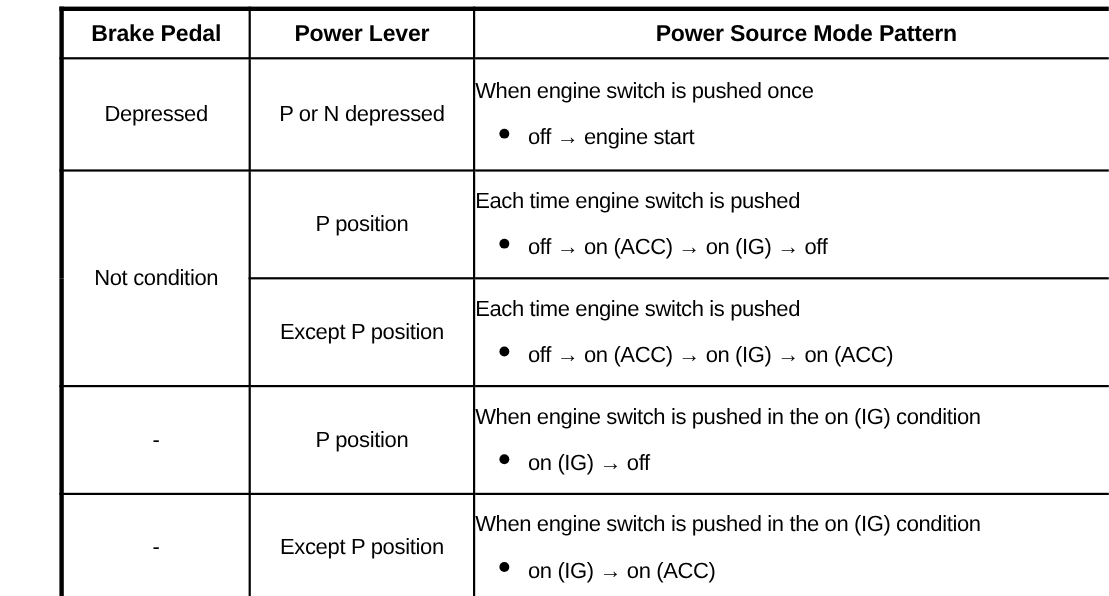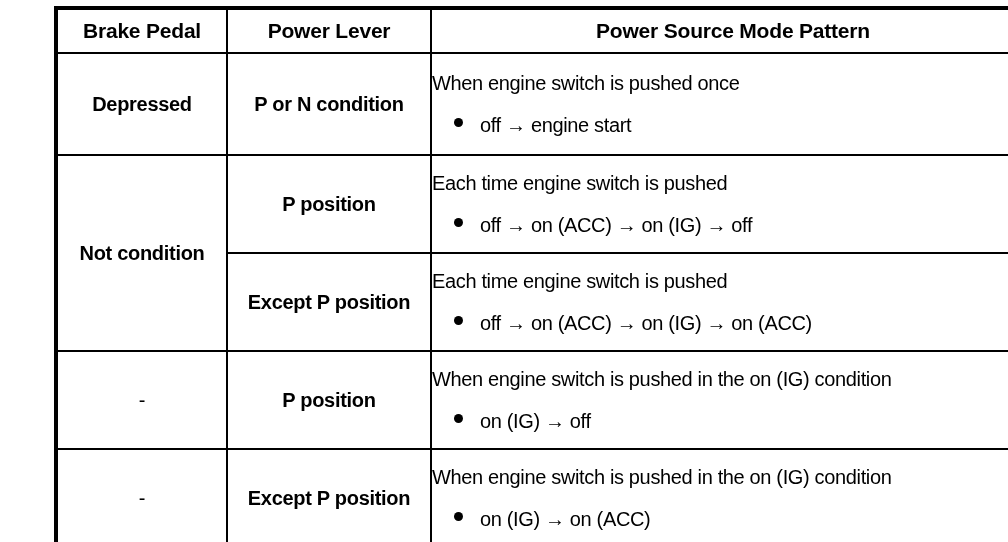--- a/index.html
+++ b/index.html
@@ -59,21 +59,21 @@
     padding: 0 2px;
   }
   .hdr-row th.h3 {
     font-size: 21px;
   }
 
   
   .cell-center {
     text-align: center;
     font-size: 20px;
-    font-weight: bold;
+    font-weight: normal;
     padding: 0 1px;
     letter-spacing: -0.3px;
     white-space: nowrap;
   }
   .cell-dash {
     text-align: center;
     font-size: 20px;
   }
 
   
@@ -135,21 +135,21 @@
         <th class="h1">Brake Pedal</th>
         <th class="h2">Power Lever</th>
         <th class="h3">Power Source Mode Pattern</th>
       </tr>
     </thead>
 
     <tbody>
 
       <tr class="r1">
         <td class="cell-center">Depressed</td>
-        <td class="cell-center">P or N condition</td>
+        <td class="cell-center">P or N depressed</td>
         <td class="pattern">
           <div class="headline">When engine switch is pushed once</div>
           <div class="bullet-line">
             <span class="bullet-dot"></span>
             <span>off → engine start</span>
           </div>
         </td>
       </tr>
 
       <tr class="r2">

